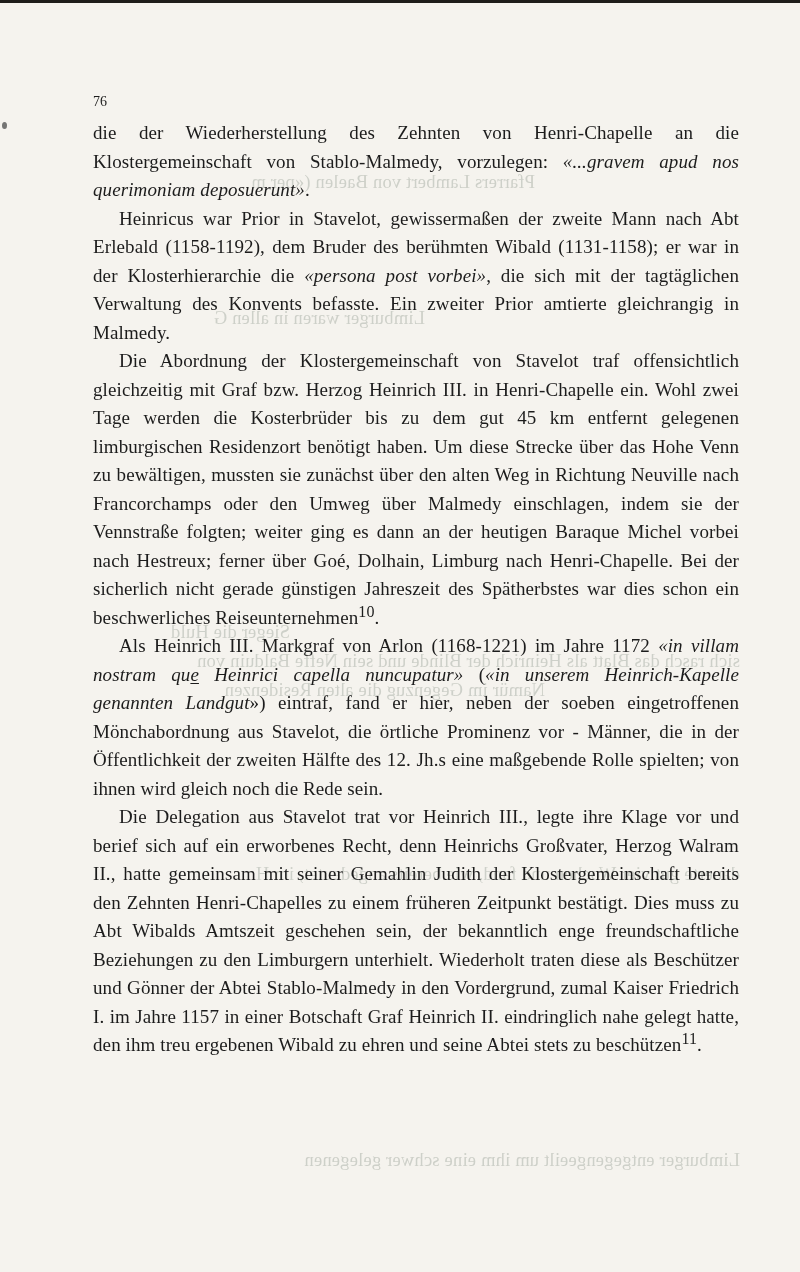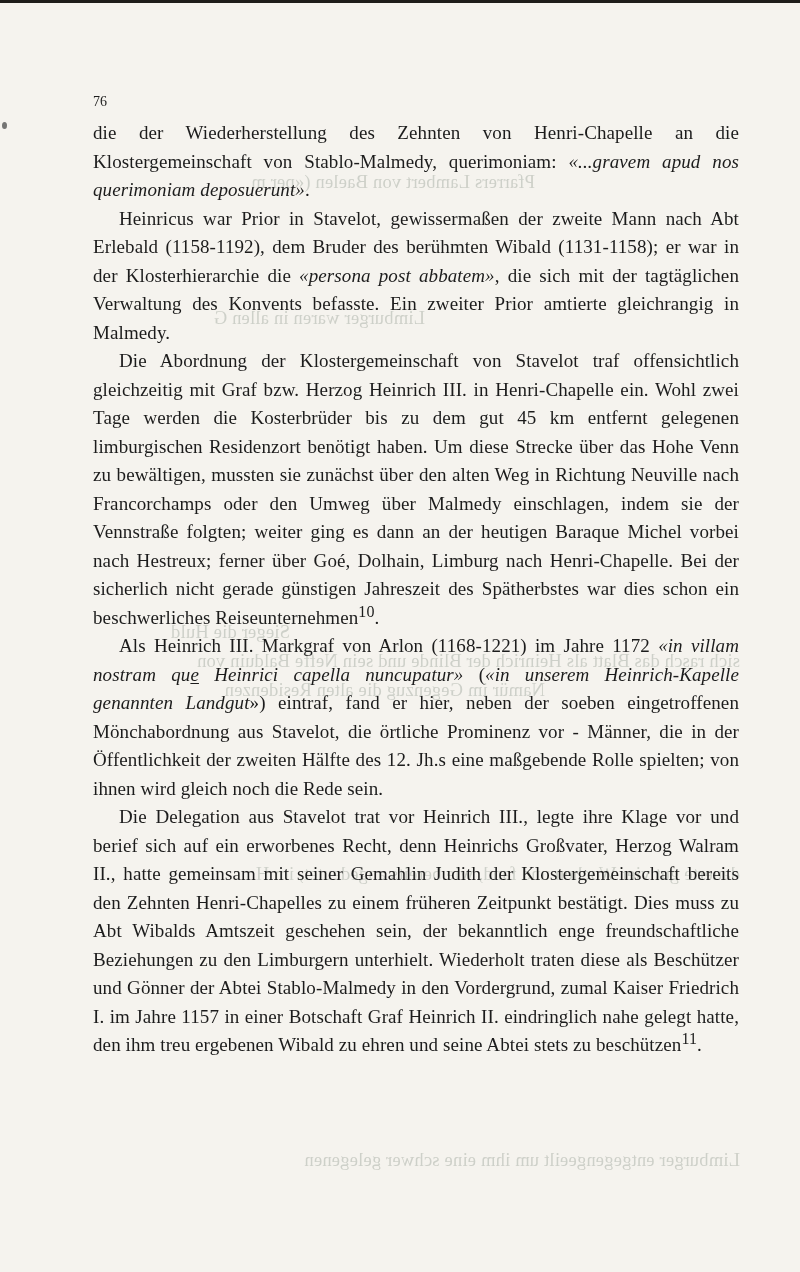--- a/index.html
+++ b/index.html
@@ -64,20 +64,20 @@
       <div class="bleed-line" style="top: 308px; left: 95px; width: 330px;">Limburger waren in allen G</div>
       <div class="bleed-line" style="top: 622px; left: 95px; width: 195px;">Sieger die Huld</div>
       <div class="bleed-line" style="top: 651px; left: 95px; width: 645px;">sich rasch das Blatt als Heinrich der Blinde und sein Neffe Balduin von</div>
       <div class="bleed-line" style="top: 680px; left: 95px; width: 450px;">Namür im Gegenzug die alten Residenzen</div>
       <div class="bleed-line" style="top: 864px; left: 160px; width: 580px;">dauerte gut vier Wochen und fand, wie bereits angedeutet, im H</div>
       <div class="bleed-line" style="top: 1150px; left: 95px; width: 645px;">Limburger entgegengeeilt um ihm eine schwer gelegenen</div>
     </div>
   <div class="text-col">
     <div class="page-number">76</div>
     <div class="body-text">
-        <p><span>die der Wiederherstellung des Zehnten von Henri-Chapelle an die Klostergemeinschaft von Stablo-Malmedy, querimoniam: </span><span class="seg-i">«...gravem apud nos querimoniam deposuerunt»</span><span>.</span></p>
-        <p class="indent"><span>Heinricus war Prior in Stavelot, gewissermaßen der zweite Mann nach Abt Erlebald (1158-1192), dem Bruder des berühmten Wibald (1131-1158); er war in der Klosterhierarchie die </span><span class="seg-i">«persona post abbatem»</span><span>, die sich mit der tagtäglichen Verwaltung des Konvents befasste. Ein zweiter Prior amtierte gleichrangig in Malmedy.</span></p>
+        <p><span>die der Wiederherstellung des Zehnten von Henri-Chapelle an die Klostergemeinschaft von Stablo-Malmedy, vorzulegen: </span><span class="seg-i">«...gravem apud nos querimoniam deposuerunt»</span><span>.</span></p>
+        <p class="indent"><span>Heinricus war Prior in Stavelot, gewissermaßen der zweite Mann nach Abt Erlebald (1158-1192), dem Bruder des berühmten Wibald (1131-1158); er war in der Klosterhierarchie die </span><span class="seg-i">«persona post vorbei»</span><span>, die sich mit der tagtäglichen Verwaltung des Konvents befasste. Ein zweiter Prior amtierte gleichrangig in Malmedy.</span></p>
         <p class="indent"><span>Die Abordnung der Klostergemeinschaft von Stavelot traf offensichtlich gleichzeitig mit Graf bzw. Herzog Heinrich III. in Henri-Chapelle ein. Wohl zwei Tage werden die Kosterbrüder bis zu dem gut 45 km entfernt gelegenen limburgischen Residenzort benötigt haben. Um diese Strecke über das Hohe Venn zu bewältigen, mussten sie zunächst über den alten Weg in Richtung Neuville nach Francorchamps oder den Umweg über Malmedy einschlagen, indem sie der Vennstraße folgten; weiter ging es dann an der heutigen Baraque Michel vorbei nach Hestreux; ferner über Goé, Dolhain, Limburg nach Henri-Chapelle. Bei der sicherlich nicht gerade günstigen Jahreszeit des Spätherbstes war dies schon ein beschwerliches Reiseunternehmen</span><sup class="seg-sup">10</sup><span>.</span></p>
         <p class="indent"><span>Als Heinrich III. Markgraf von Arlon (1168-1221) im Jahre 1172 </span><span class="seg-i">«in villam nostram qu</span><span class="seg-iu">e</span><span class="seg-i"> Heinrici capella nuncupatur»</span><span> (</span><span class="seg-i">«in unserem Heinrich-Kapelle genannten Landgut</span><span>») eintraf, fand er hier, neben der soeben eingetroffenen Mönchabordnung aus Stavelot, die örtliche Prominenz vor - Männer, die in der Öffentlichkeit der zweiten Hälfte des 12. Jh.s eine maßgebende Rolle spielten; von ihnen wird gleich noch die Rede sein.</span></p>
         <p class="indent"><span>Die Delegation aus Stavelot trat vor Heinrich III., legte ihre Klage vor und berief sich auf ein erworbenes Recht, denn Heinrichs Großvater, Herzog Walram II., hatte gemeinsam mit seiner Gemahlin Judith der Klostergemeinschaft bereits den Zehnten Henri-Chapelles zu einem früheren Zeitpunkt bestätigt. Dies muss zu Abt Wibalds Amtszeit geschehen sein, der bekanntlich enge freundschaftliche Beziehungen zu den Limburgern unterhielt. Wiederholt traten diese als Beschützer und Gönner der Abtei Stablo-Malmedy in den Vordergrund, zumal Kaiser Friedrich I. im Jahre 1157 in einer Botschaft Graf Heinrich II. eindringlich nahe gelegt hatte, den ihm treu ergebenen Wibald zu ehren und seine Abtei stets zu beschützen</span><sup class="seg-sup">11</sup><span>.</span></p>
       </div>
   </div>
 </div>
 
 </body></html>

